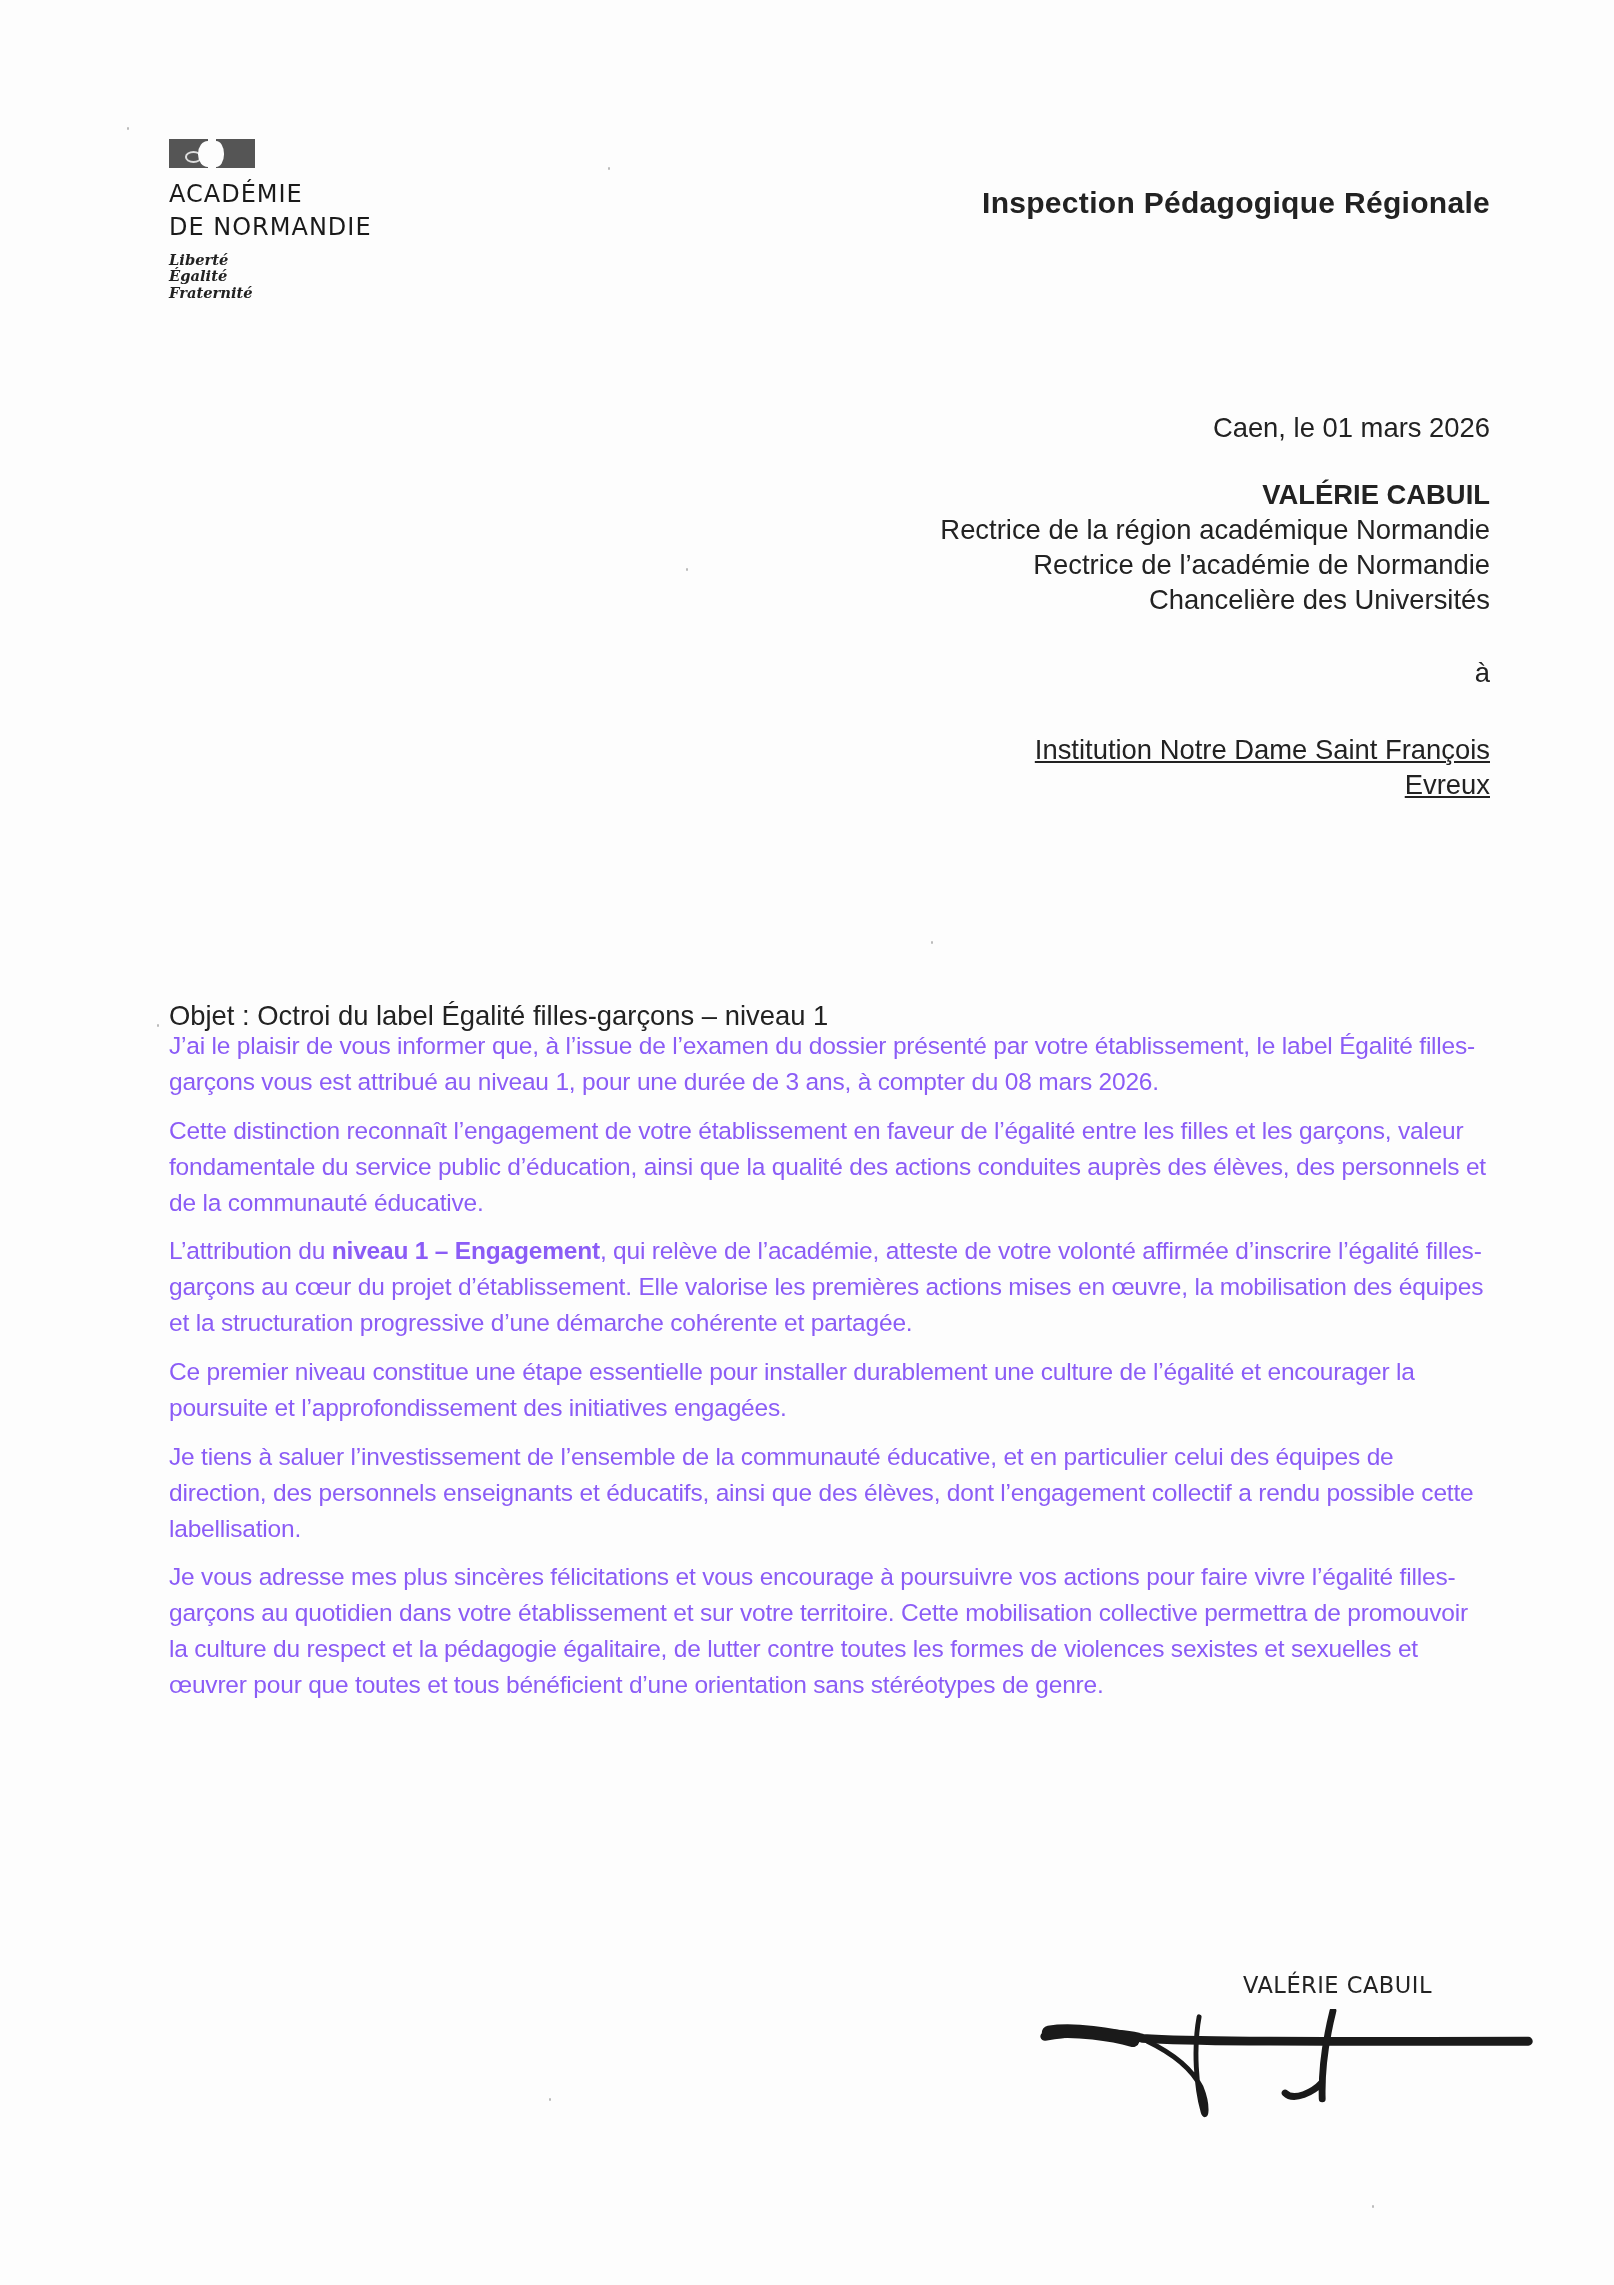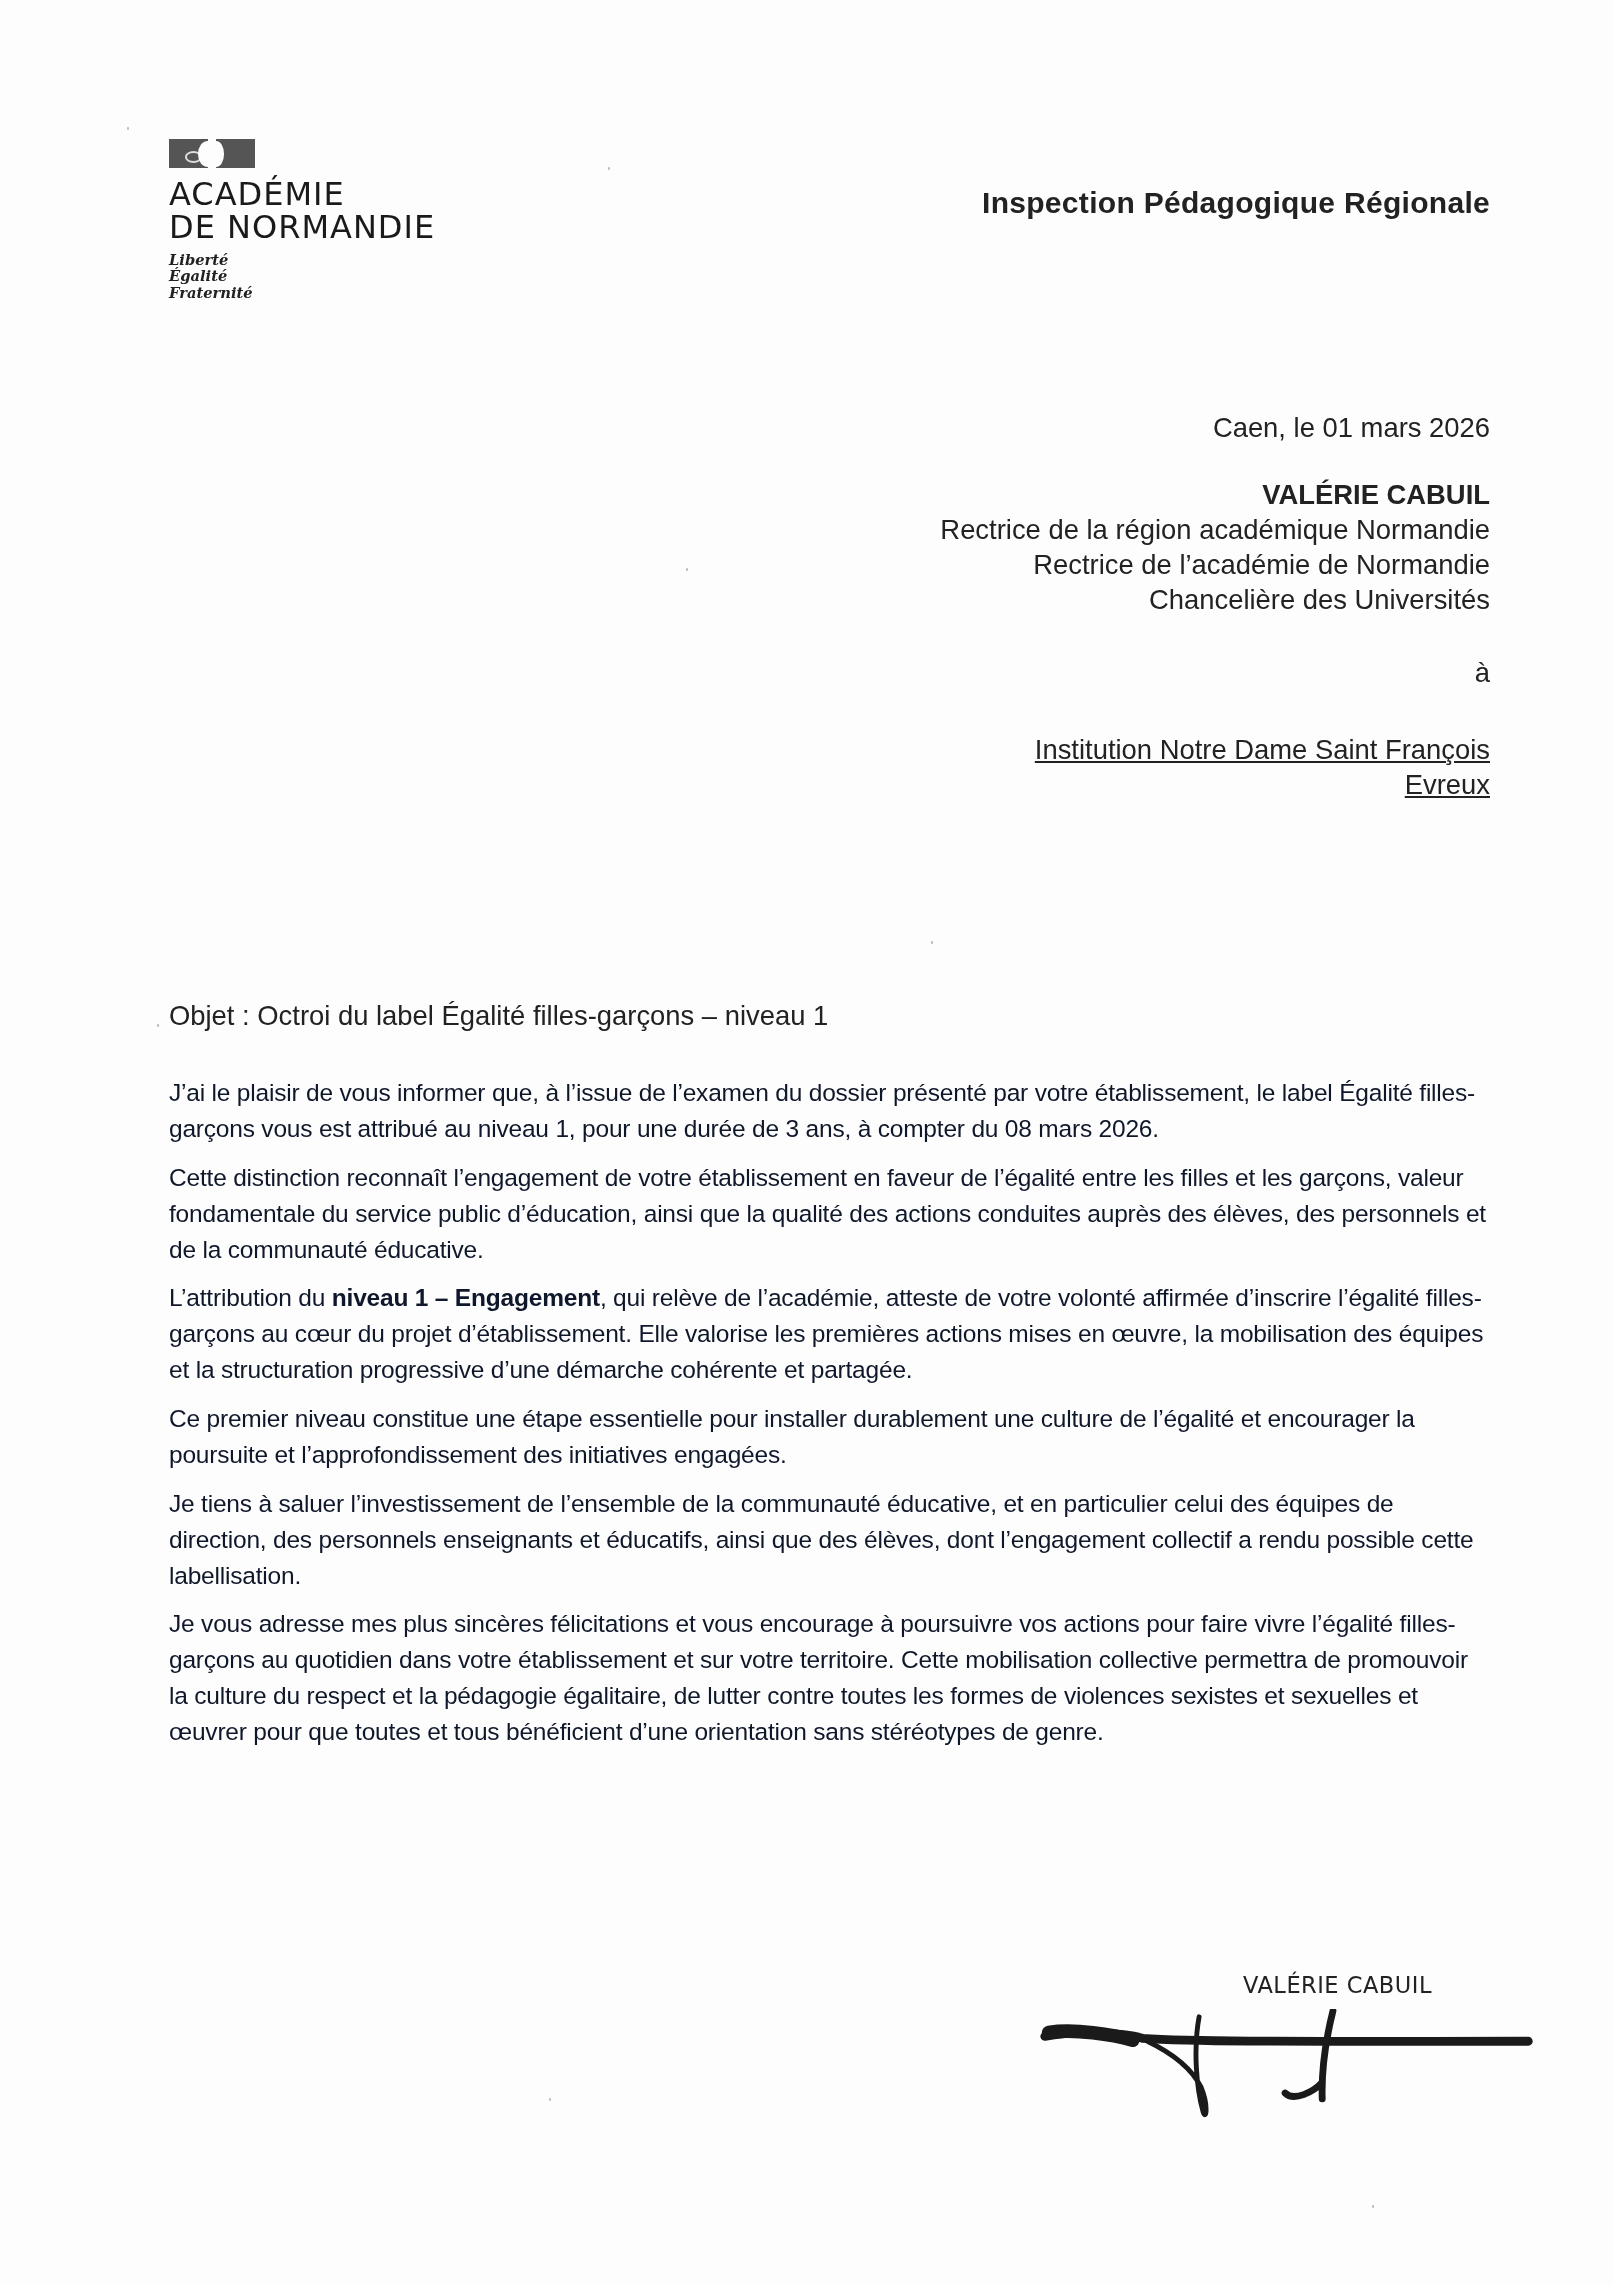--- a/index.html
+++ b/index.html
@@ -59,21 +59,21 @@
       content: "";
       position: absolute;
       left: -7.8px; top: 2px;
       width: 15.7px; height: 25.5px;
       background: #fdfdfd;
       border-radius: 0 50% 50% 0;
     }
     .logo-title {
       margin-top: 9.8px;
       font-family: "DejaVu Sans", sans-serif;
-      font-size: 32px;
+      font-size: 24px;
       line-height: 33px;
       letter-spacing: 1px;
       color: #1a1a1a;
     }
     .logo-motto {
       margin-top: 7.8px;
       font-family: "DejaVu Serif", serif;
       font-style: italic;
       font-size: 14.7px;
       line-height: 16.7px;
@@ -114,26 +114,26 @@
       left: 169px;
       top: 1000px;
       font-family: "Liberation Sans", sans-serif;
       font-size: 27.4px;
       color: #222;
       white-space: nowrap;
     }
     .body-text {
       position: absolute;
       left: 169px;
-      top: 1075px;
+      top: 1028px;
       width: 1323px;
       font-family: "Liberation Sans", sans-serif;
       font-size: 24.5px;
       line-height: 36px;
-      color: #0f172a;
+      color: #8b5cf6;
       letter-spacing: -0.2px;
     }
     .body-text p {
       margin: 0 0 12.7px 0;
       text-align: left;
     }
     .body-text b { font-weight: bold; }
 
     .sign-name {
       position: absolute;

